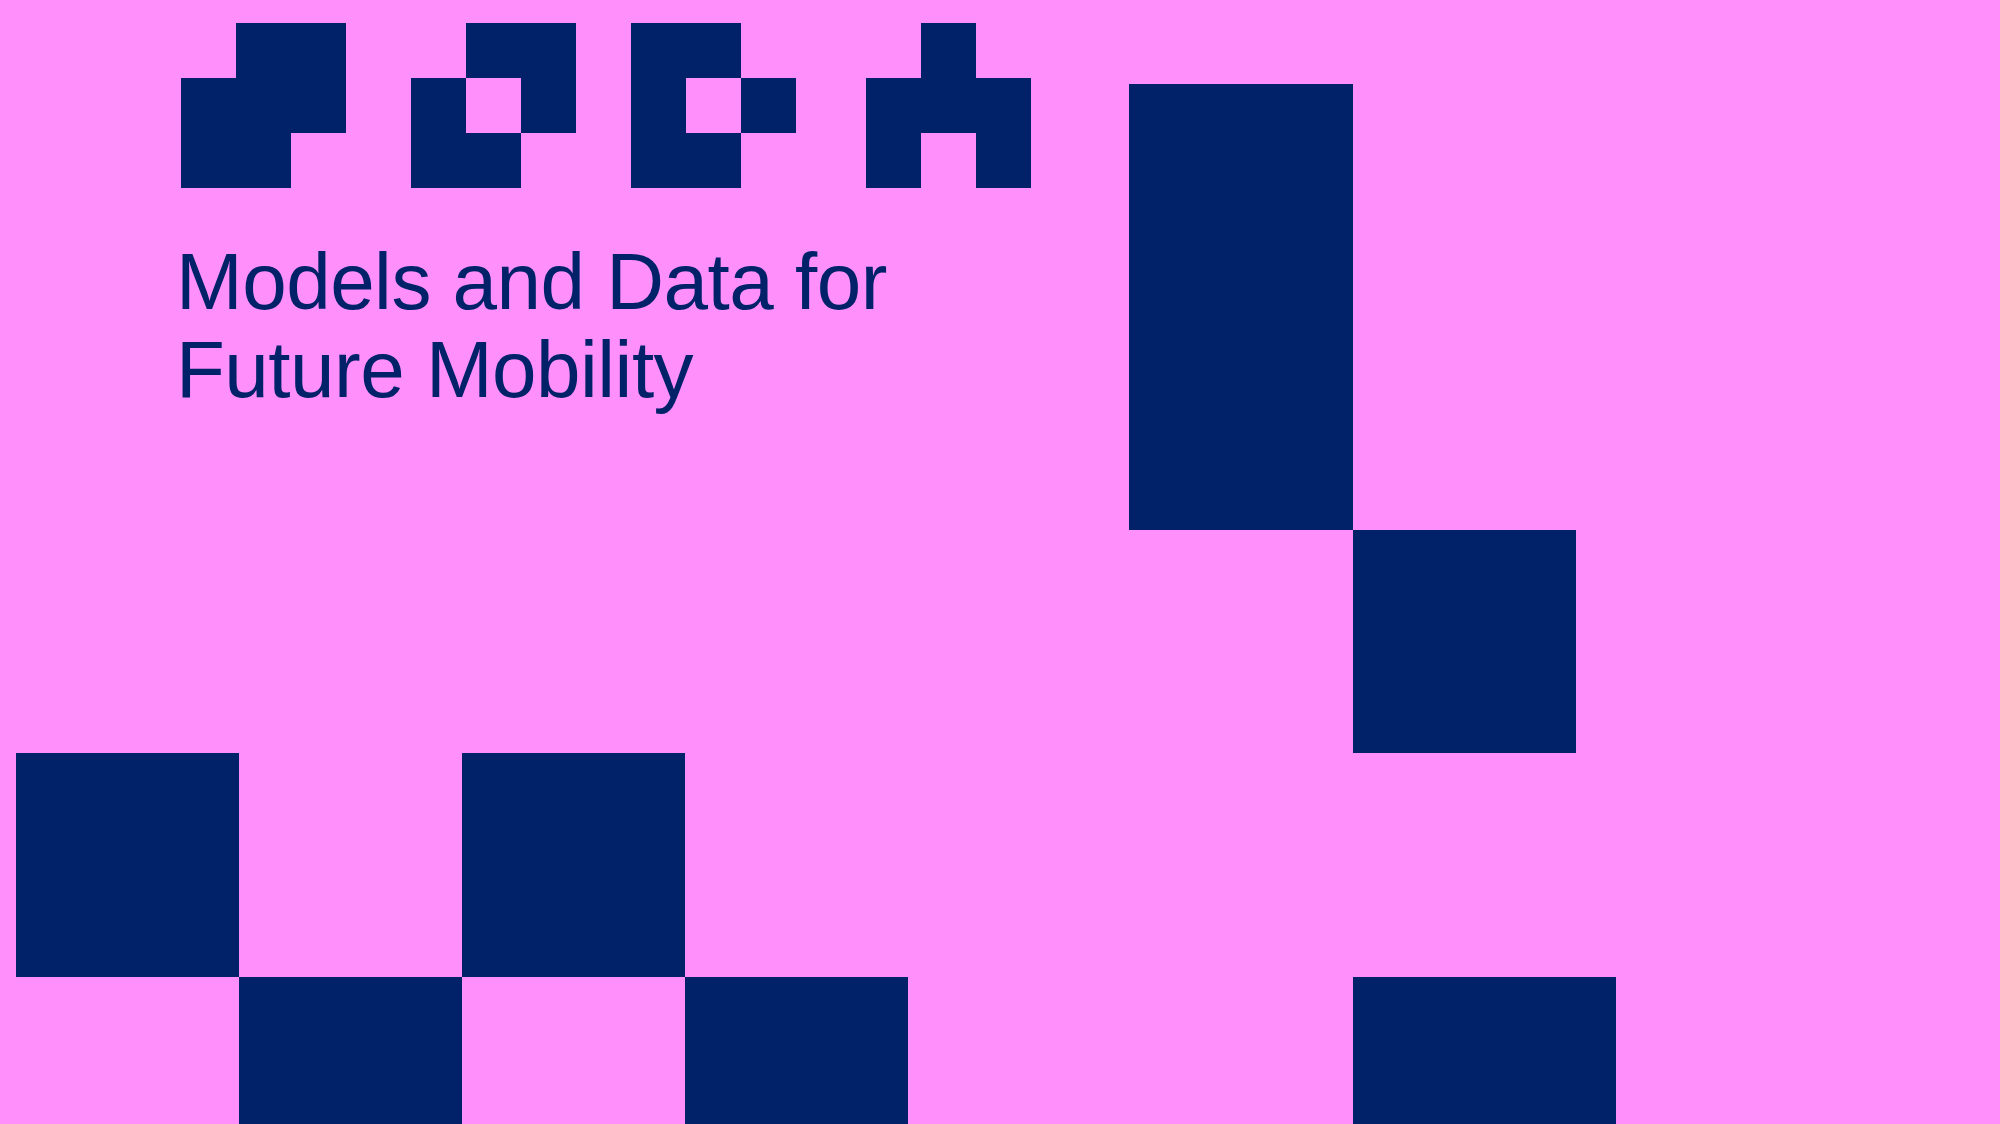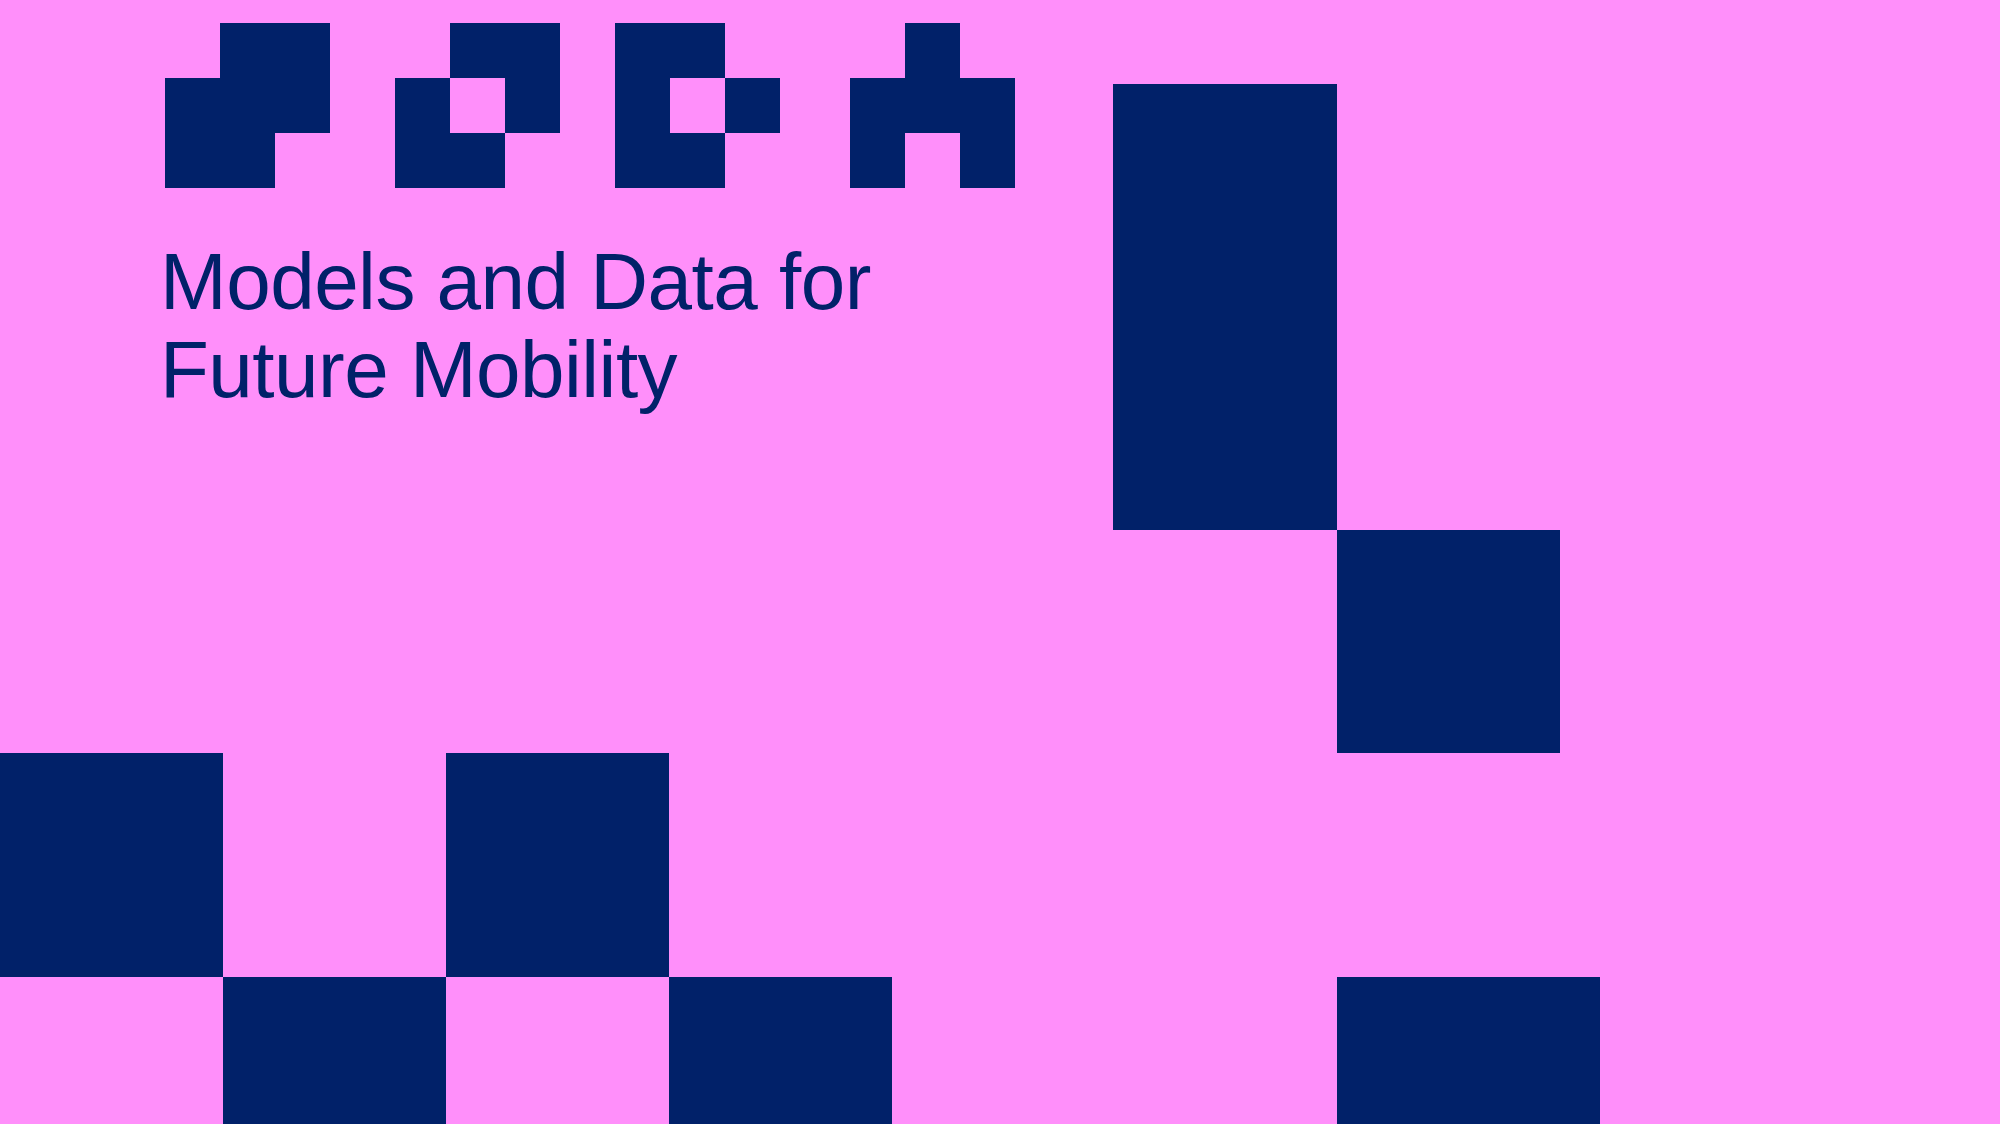--- a/index.html
+++ b/index.html
@@ -11,20 +11,21 @@
     font-family: "Liberation Sans", sans-serif;
     background: #ff8ffa;
   }
 
   #stage {
     position: relative;
     width: 1600px;
     height: 1124px;
     overflow: hidden;
     background: var(--bg, #ff8ffa);
+    margin-left: 16px;
   }
 
   
   .deco-layer {
     position: absolute;
     inset: 0;
     z-index: 0;
   }
   .deco-block {
     position: absolute;

